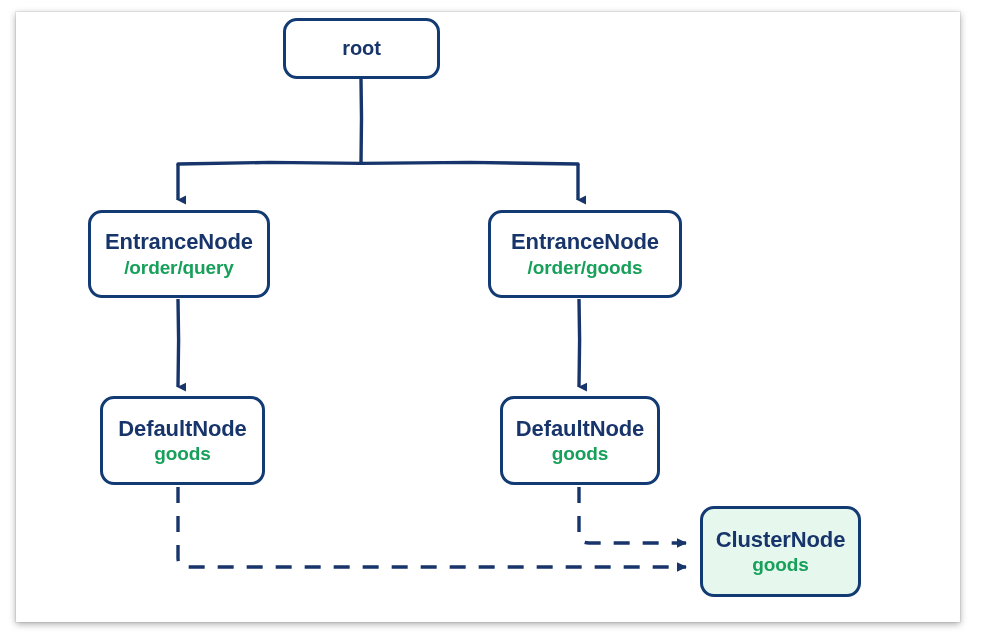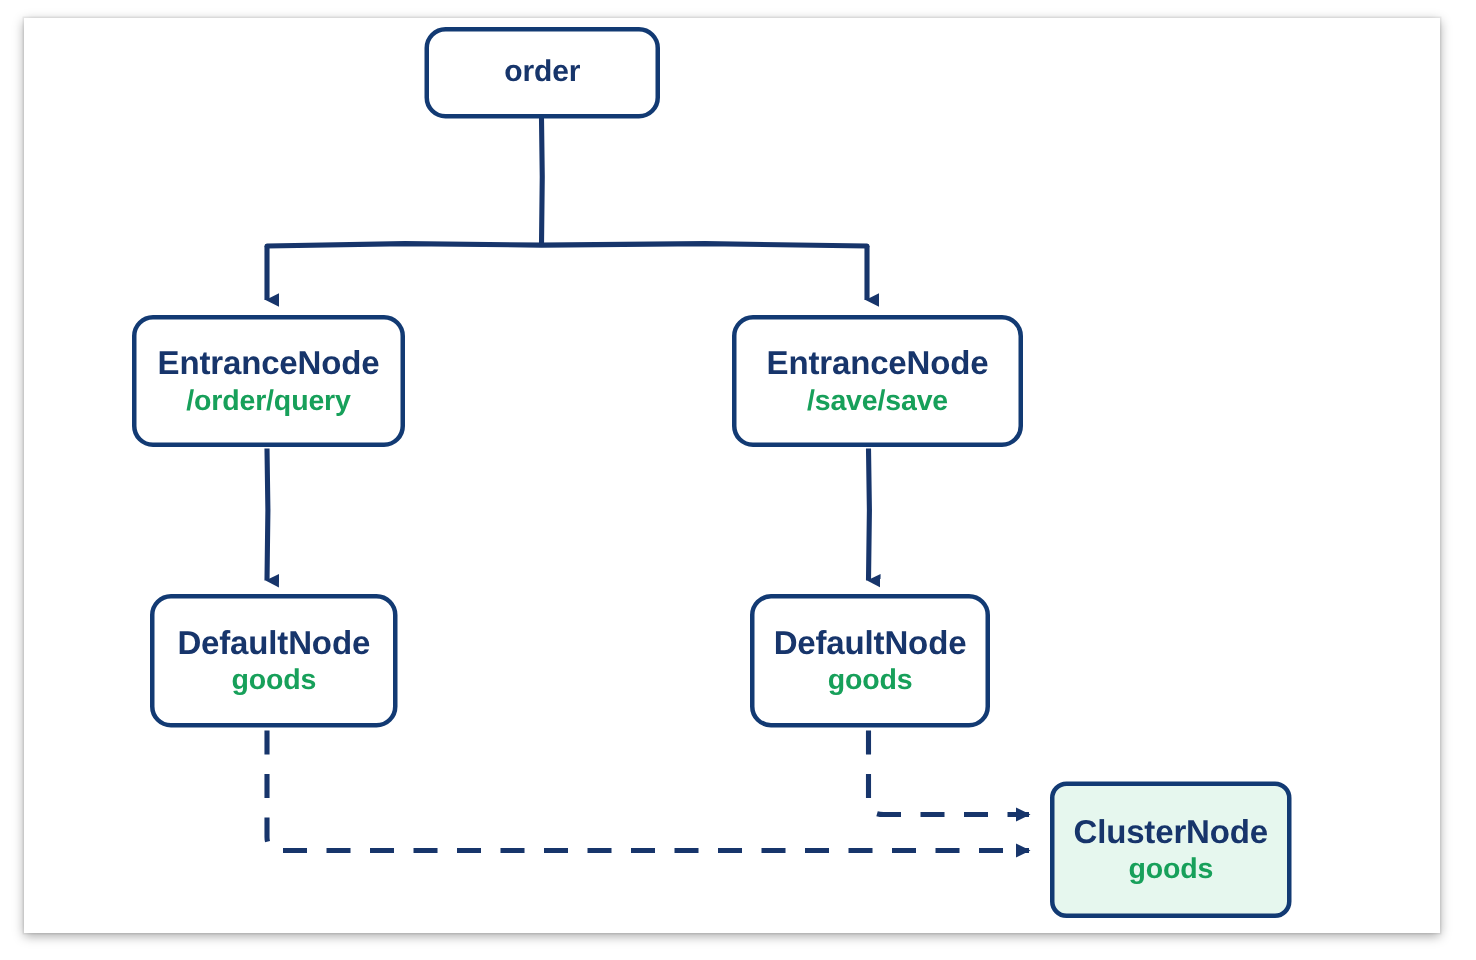--- a/index.html
+++ b/index.html
@@ -97,40 +97,40 @@
     <path d="M178,299 L178.6,340 L178,387" fill="none" stroke="#17356b" stroke-width="3.4" stroke-linecap="butt" marker-end="url(#arrow-down)"></path>
 
     <path d="M579,299 L579.6,340 L579,387" fill="none" stroke="#17356b" stroke-width="3.4" stroke-linecap="butt" marker-end="url(#arrow-down)"></path>
 
     <path d="M178,487 L178,558 Q178,567 188,567 L686,567" fill="none" stroke="#17356b" stroke-width="3.4" stroke-linecap="butt" stroke-dasharray="16 13" marker-end="url(#arrow-right)"></path>
 
     <path d="M579,487 L579,534 Q579,543 589,543 L686,543" fill="none" stroke="#17356b" stroke-width="3.4" stroke-linecap="butt" stroke-dasharray="16 13" marker-end="url(#arrow-right)"></path>
   </svg>
 
   <div class="node single" style="left:283px; top:18px; width:157px; height:61px;">
-    <span class="title">order</span>
+    <span class="title">root</span>
   </div>
 
   <div class="node" style="left:88px; top:210px; width:182px; height:88px;">
     <span class="title">EntranceNode</span>
     <span class="sub">/order/query</span>
   </div>
 
   <div class="node" style="left:488px; top:210px; width:194px; height:88px;">
     <span class="title">EntranceNode</span>
-    <span class="sub">/save/save</span>
+    <span class="sub">/order/goods</span>
   </div>
 
   <div class="node" style="left:100px; top:396px; width:165px; height:89px;">
     <span class="title">DefaultNode</span>
     <span class="sub">goods</span>
   </div>
 
   <div class="node" style="left:500px; top:396px; width:160px; height:89px;">
     <span class="title">DefaultNode</span>
     <span class="sub">goods</span>
   </div>
 
-  <div class="node cluster" style="left:700px; top:521px; width:161px; height:91px;border-radius:11px;">
+  <div class="node cluster" style="left:700px; top:506px; width:161px; height:91px;">
     <span class="title">ClusterNode</span>
     <span class="sub">goods</span>
   </div>
 </div>
 
 </body></html>

